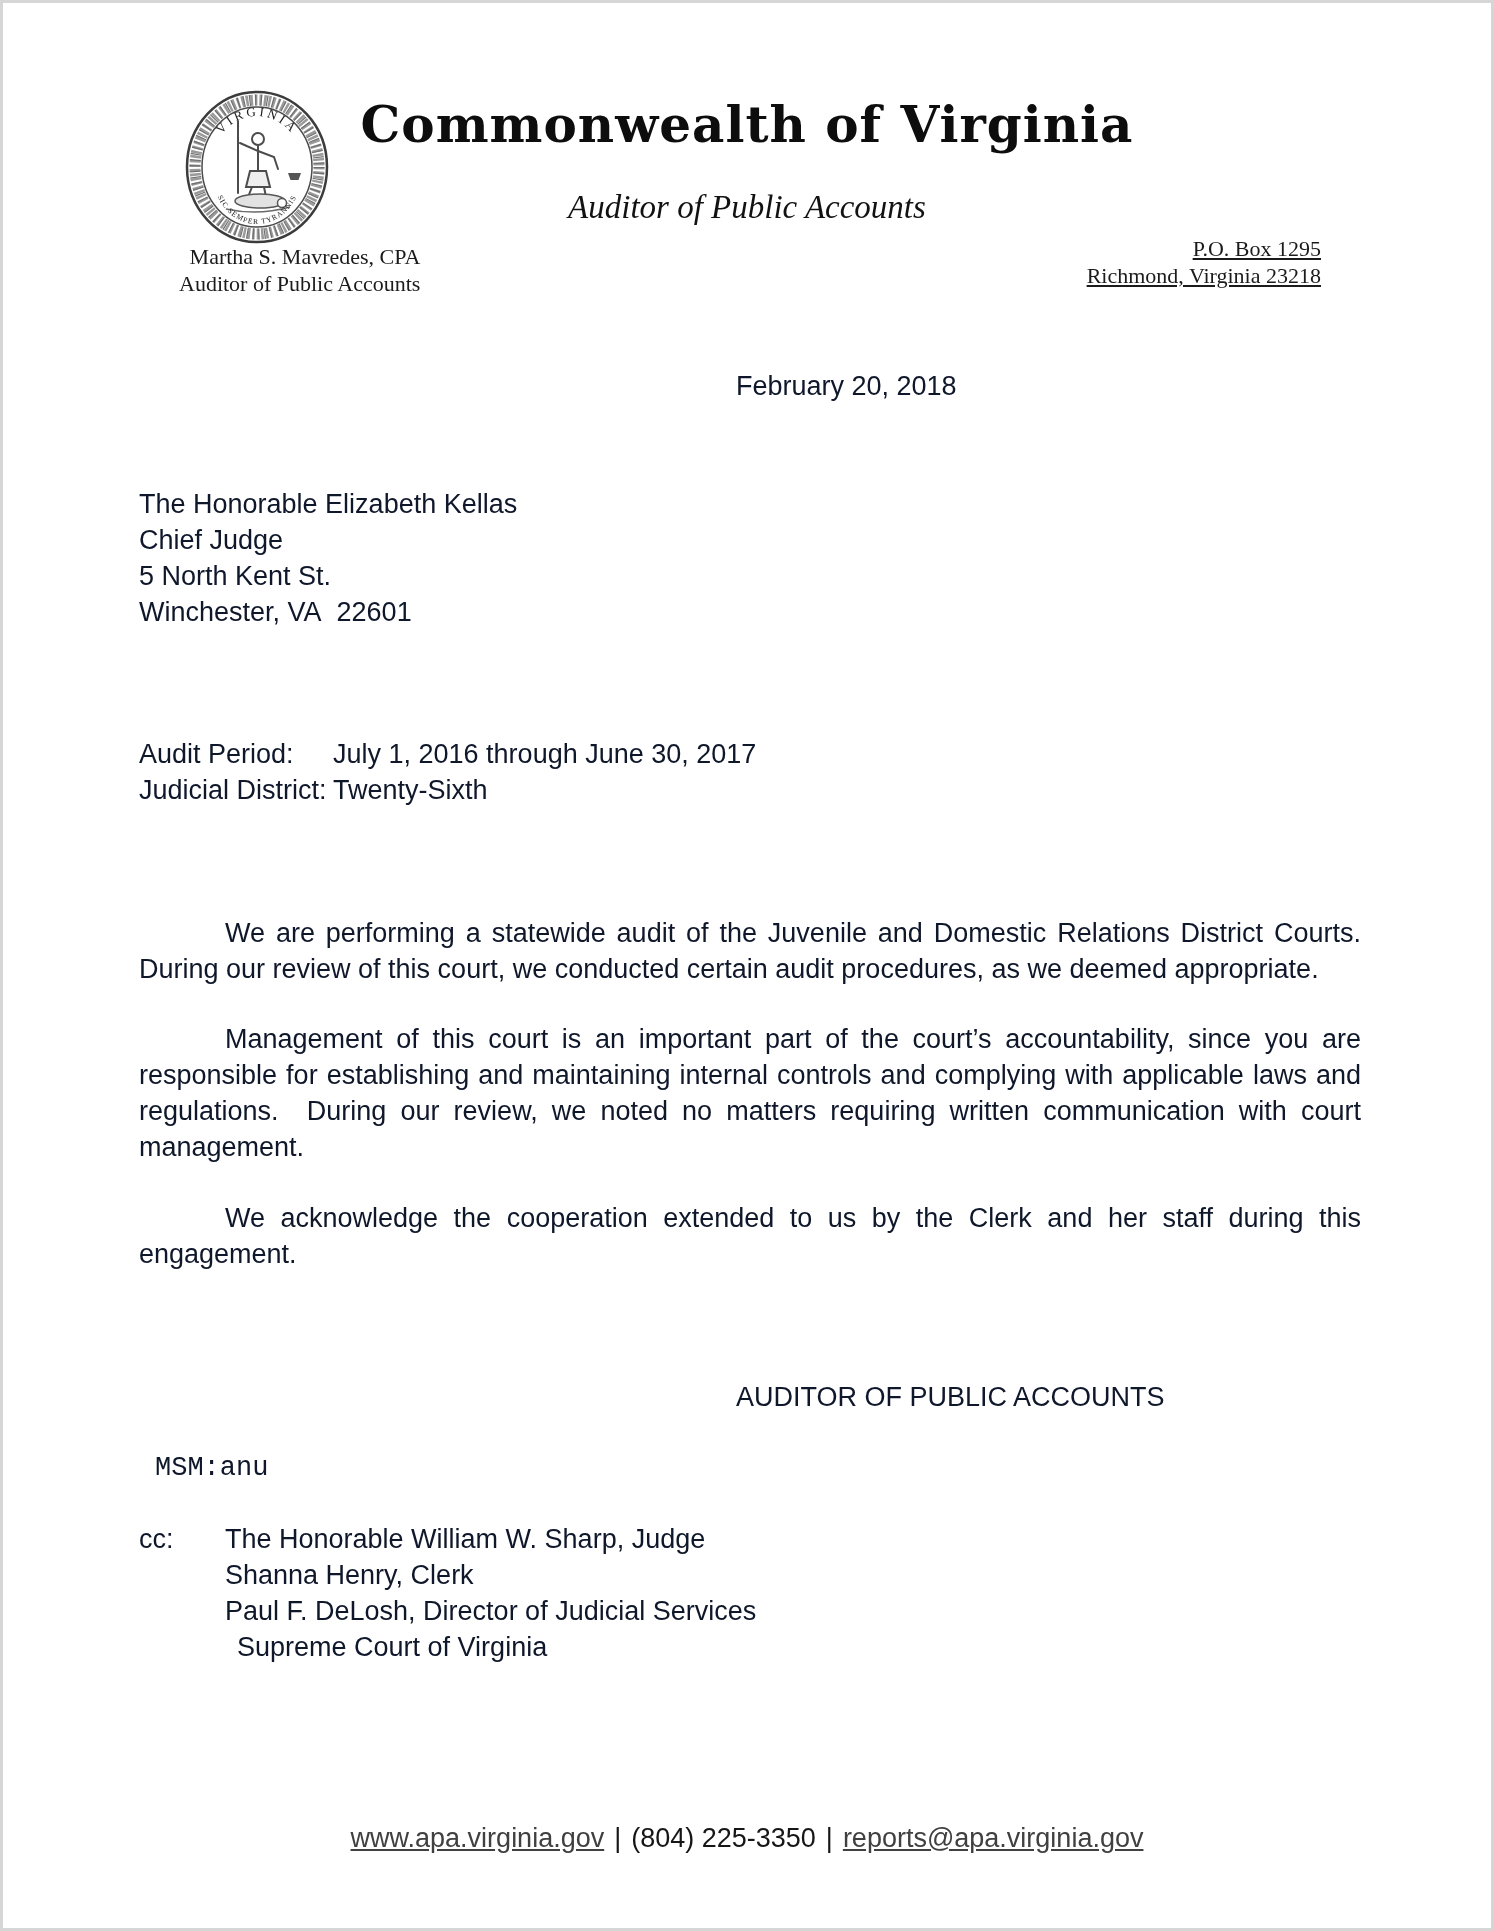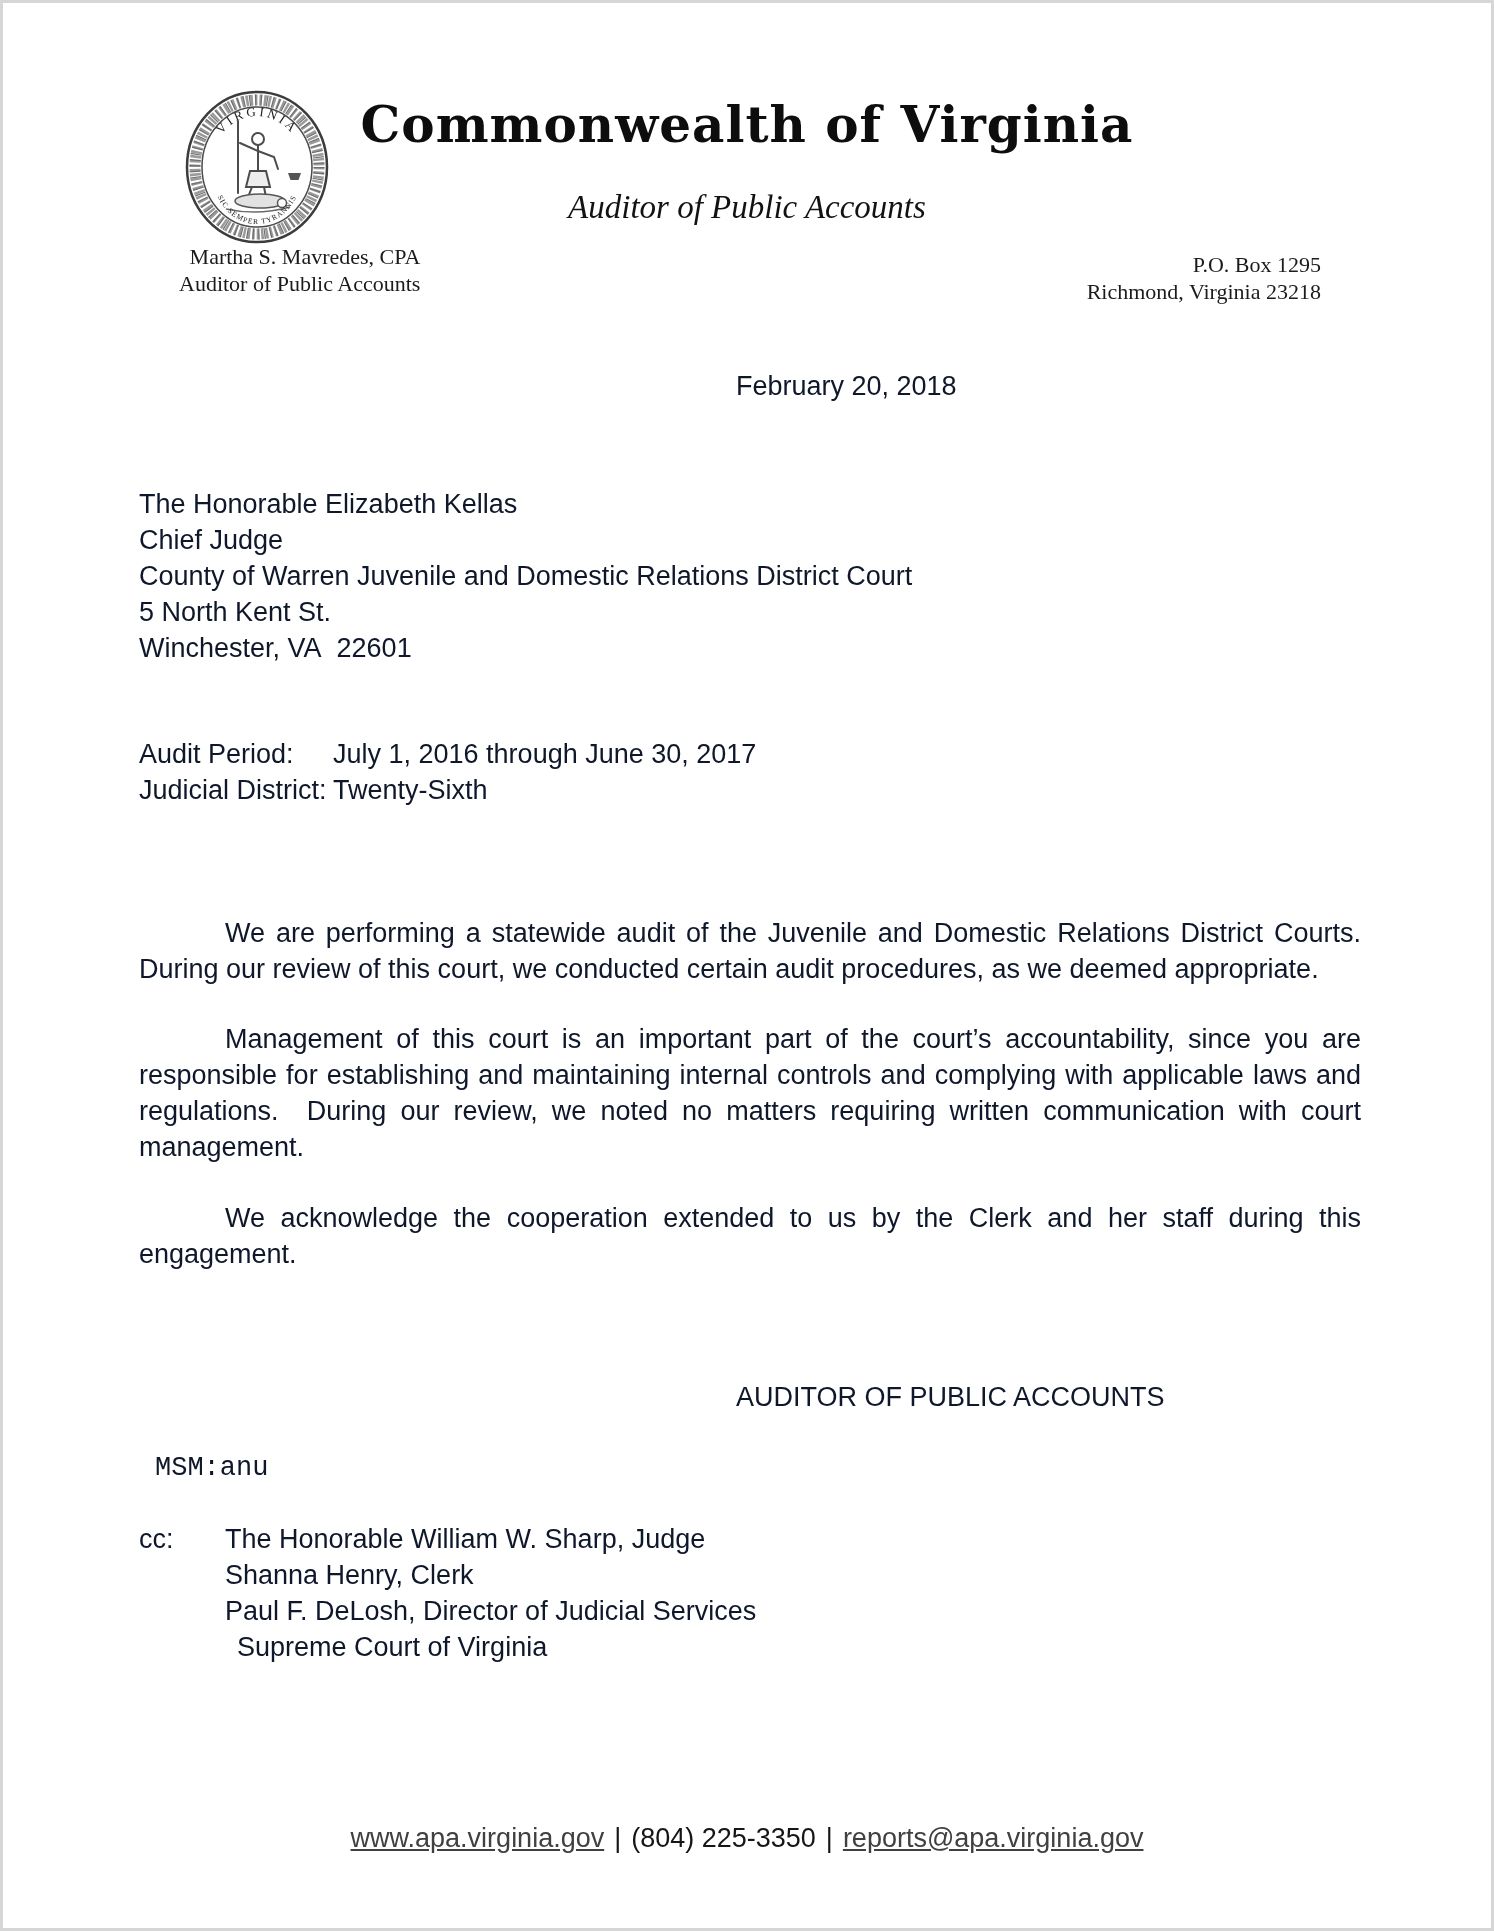--- a/index.html
+++ b/index.html
@@ -42,26 +42,27 @@
   }
   .hdr-left {
     left: 176px; top: 240px;
     font-family: "Liberation Serif", serif;
     font-size: 22px;
     line-height: 27px;
     color: #1b1b1b;
     text-align: right;
   }
   .hdr-right {
-    right: 170px; top: 248px;
+    right: 170px; top: 232px;
     text-align: right;
     font-family: "Liberation Serif", serif;
     font-size: 22px;
     line-height: 27px;
     color: #1b1b1b;
+    text-decoration: underline;
   }
 
   
   .body-text { font-size: 27px; line-height: 36px; color: #0f172a; }
 
   .date-line { left: 733px; top: 365px; }
 
   .recipient { left: 136px; top: 483px; }
 
   .info-block { left: 136px; top: 733px; }
@@ -155,21 +156,20 @@
   <div class="abs hdr-right">
     <div>P.O. Box 1295</div>
     <div>Richmond, Virginia 23218</div>
   </div>
 
   <div class="abs body-text date-line">February 20, 2018</div>
 
   <div class="abs body-text recipient">
     <div>The Honorable Elizabeth Kellas</div>
     <div>Chief Judge</div>
-    <div>County of Warren Juvenile and Domestic Relations District Court</div>
     <div>5 North Kent St.</div>
     <div>Winchester, VA&nbsp; 22601</div>
   </div>
 
   <div class="abs body-text info-block">
     <div class="info-row">
       <div class="info-label">Audit Period:</div>
       <div>July 1, 2016 through June 30, 2017</div>
     </div>
     <div class="info-row">

